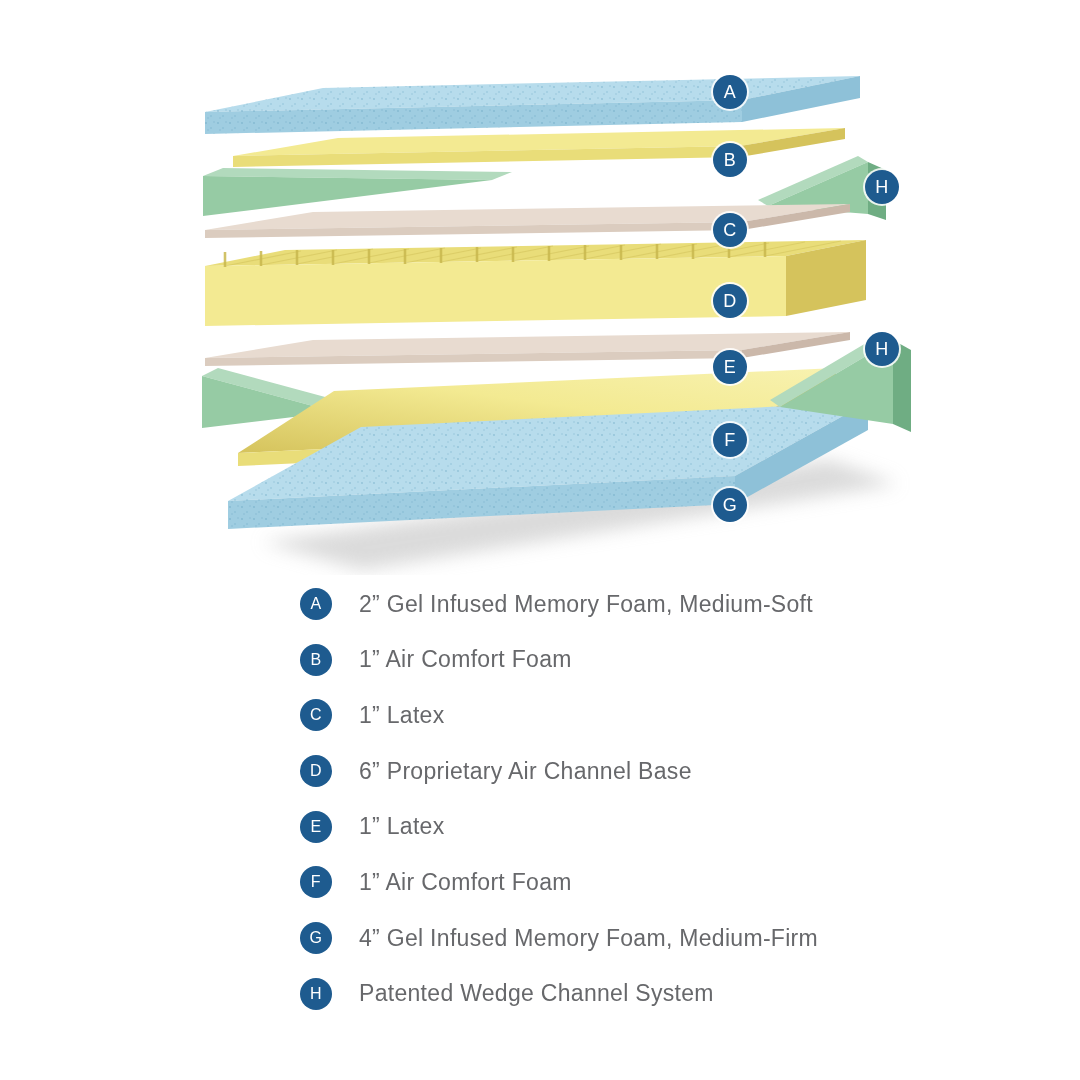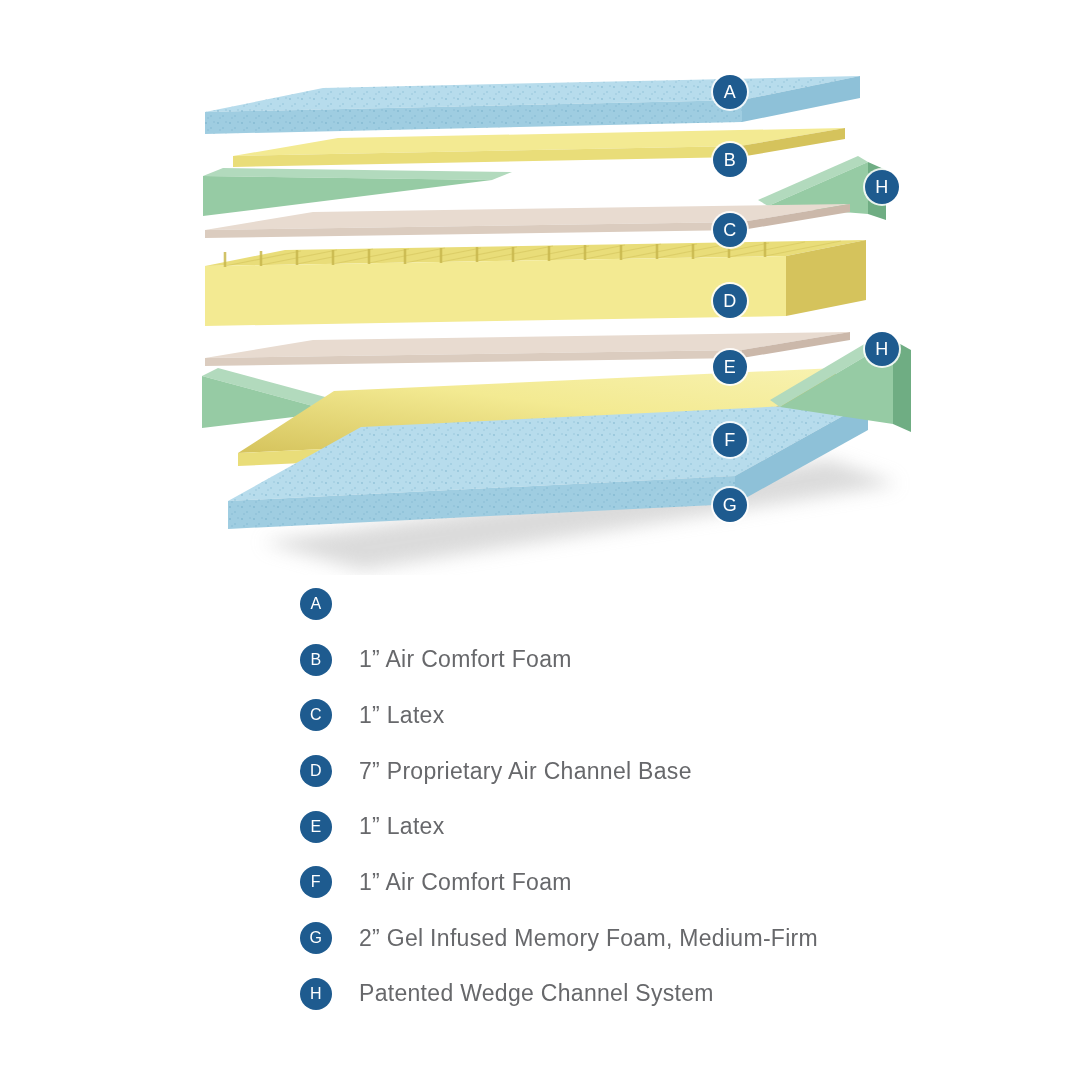--- a/index.html
+++ b/index.html
@@ -198,56 +198,57 @@
     <div class="dbadge" style="left:713px;top:488px">
         <span>G</span>
       </div>
   </div>
 
   <div class="legend">
     <div class="legend-row">
       <div class="legend-badge">
           <span>A</span>
         </div>
+      <div class="legend-label">2” Gel Infused Memory Foam, Medium-Soft</div>
     </div>
     <div class="legend-row">
       <div class="legend-badge">
           <span>B</span>
         </div>
       <div class="legend-label">1” Air Comfort Foam</div>
     </div>
     <div class="legend-row">
       <div class="legend-badge">
           <span>C</span>
         </div>
       <div class="legend-label">1” Latex</div>
     </div>
     <div class="legend-row">
       <div class="legend-badge">
           <span>D</span>
         </div>
-      <div class="legend-label">7” Proprietary Air Channel Base</div>
+      <div class="legend-label">6” Proprietary Air Channel Base</div>
     </div>
     <div class="legend-row">
       <div class="legend-badge">
           <span>E</span>
         </div>
       <div class="legend-label">1” Latex</div>
     </div>
     <div class="legend-row">
       <div class="legend-badge">
           <span>F</span>
         </div>
       <div class="legend-label">1” Air Comfort Foam</div>
     </div>
     <div class="legend-row">
       <div class="legend-badge">
           <span>G</span>
         </div>
-      <div class="legend-label">2” Gel Infused Memory Foam, Medium-Firm</div>
+      <div class="legend-label">4” Gel Infused Memory Foam, Medium-Firm</div>
     </div>
     <div class="legend-row">
       <div class="legend-badge">
           <span>H</span>
         </div>
       <div class="legend-label">Patented Wedge Channel System</div>
     </div>
   </div>
 
 </div>

